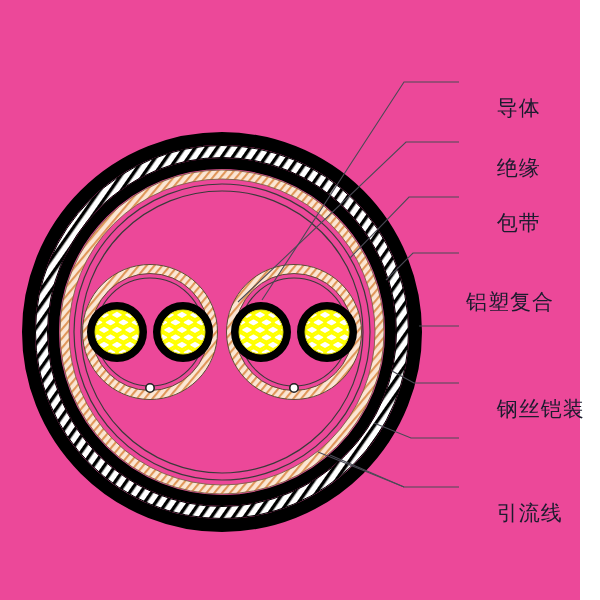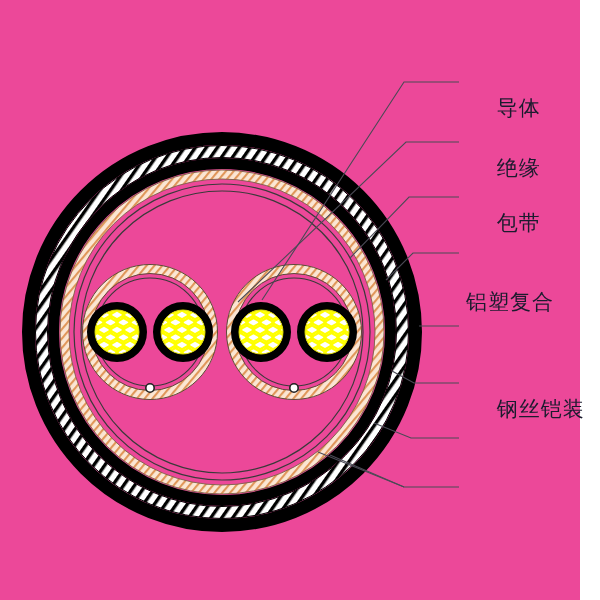--- a/index.html
+++ b/index.html
@@ -179,14 +179,17 @@
   <div class="lbl" style="position:absolute;left:466px;top:235px;">
     <div>铝塑复合</div>
   </div>
 
 
   <div class="lbl" style="position:absolute;left:466px;top:369px;">
     <span>钢丝铠装</span>
   </div>
 
 
+  <div class="lbl" style="position:absolute;left:466px;top:473px;">
+    <span>引流线</span>
+  </div>
 
 </div>
 
 </body></html>

